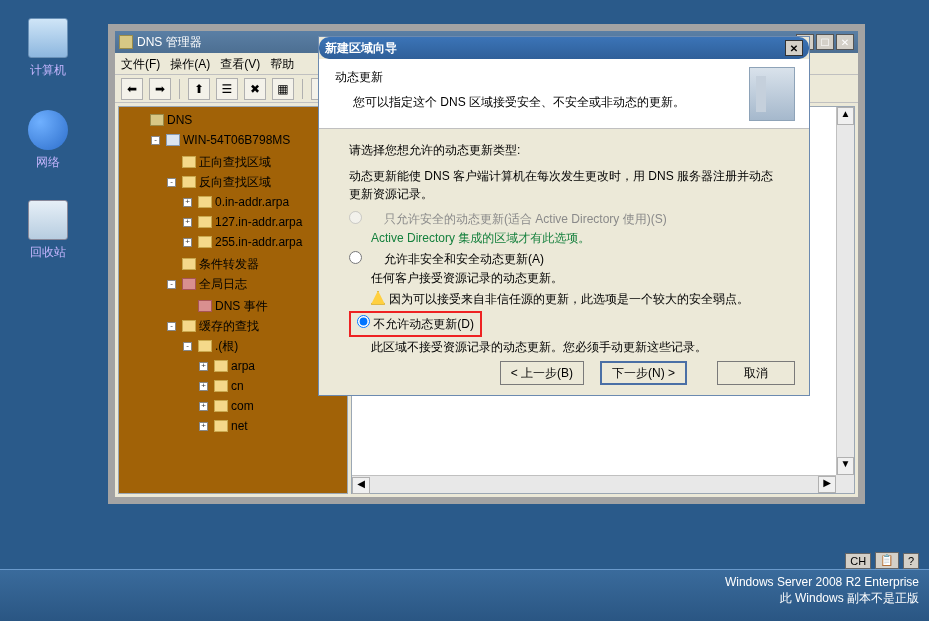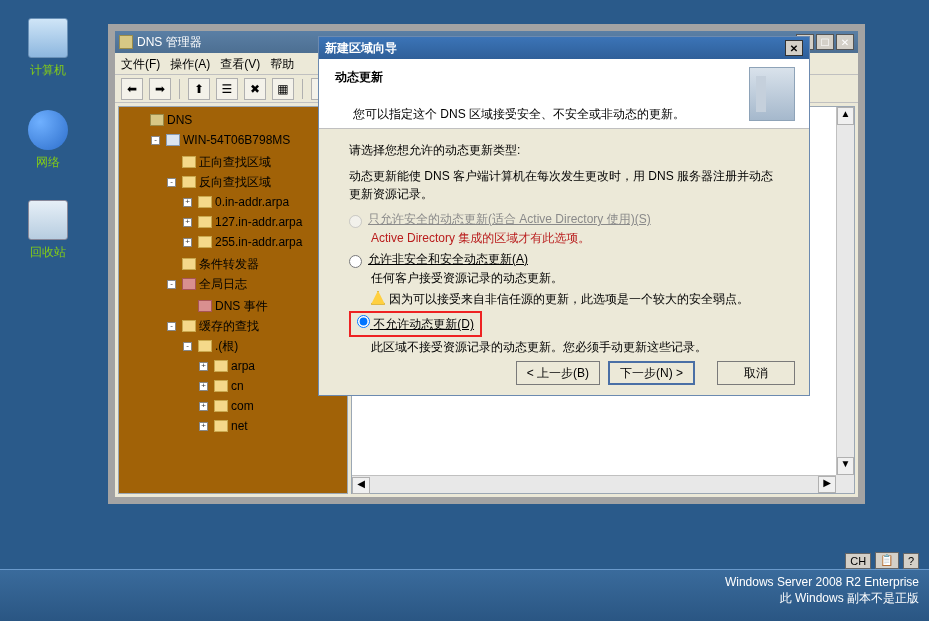--- a/index.html
+++ b/index.html
@@ -1,19 +1,19 @@
 <!DOCTYPE html>
 <html><head>
 <meta charset="utf-8">
 <style>
 * { box-sizing: border-box; margin: 0; padding: 0; font-family: "Microsoft YaHei", SimSun, Tahoma, sans-serif; font-size: 12px; }
 body { background: #2a5a8a; width: 929px; height: 621px; position: relative; overflow: hidden; }
 
 
-.desktop-icon { position: absolute; width: 60px; text-align: center; color: #84cc16; cursor: pointer; }
+.desktop-icon { position: absolute; width: 60px; text-align: center; color: #c4b5fd; cursor: pointer; }
 .desktop-icon .ico { width: 40px; height: 40px; margin: 0 auto 4px; }
 .di-computer { left: 18px; top: 18px; }
 .di-network { left: 18px; top: 110px; }
 .di-recycle { left: 18px; top: 200px; }
 .ico-computer { background: linear-gradient(#cfe5f7,#8db7df); border: 1px solid #6a91b7; border-radius: 3px; }
 .ico-network { background: radial-gradient(circle at 30% 30%, #6fb0ff, #2d6ecb); border-radius: 50%; }
 .ico-recycle { background: linear-gradient(#e6eff7,#b7cde0); border: 1px solid #889; border-radius: 3px; }
 
 
 .window { position: absolute; left: 108px; top: 24px; width: 757px; height: 480px; background: #ece9d8; border: 7px solid #a3a3a3; }
@@ -45,38 +45,38 @@
 .scroll-v { position:absolute; right:0; top:0; bottom:18px; width:18px; background:#e8e8e8; border-left:1px solid #c0c0c0; }
 .scroll-h { position:absolute; left:0; right:18px; bottom:0; height:18px; background:#e8e8e8; border-top:1px solid #c0c0c0; }
 .scroll-corner { position:absolute; right:0; bottom:0; width:18px; height:18px; background:#e8e8e8; }
 .scroll-v .up, .scroll-v .down { height:18px; border:1px solid #b0b0b0; background:#f0f0f0; text-align:center; font-size:10px; }
 .scroll-v .down { position:absolute; bottom:0; left:0; right:0; }
 .scroll-h .left, .scroll-h .right { width:18px; height:100%; border:1px solid #b0b0b0; background:#f0f0f0; text-align:center; font-size:10px; display:inline-block; }
 .scroll-h .right { position:absolute; right:0; top:0; }
 
 
 .dialog { position: absolute; left: 318px; top: 36px; width: 492px; height: 360px; background: #ece9d8; border: 1px solid #6c8ab0; }
-.dlg-title { height:22px; background: linear-gradient(#3b74b7,#2f5f99); color:#fff; display:flex; align-items:center; padding:0 6px; }
+.dlg-title { height:22px; background: linear-gradient(#3b74b7,#2f5f99); color:#fff; display:flex; align-items:center; padding:0 6px;border-radius:10px; }
 .dlg-title .title { flex:1; font-weight:bold; }
 .dlg-close { width:18px; height:16px; background:#d4d0c8; border:1px solid #333; display:flex; align-items:center; justify-content:center; cursor:pointer; color:#000; font-weight:bold; font-size:10px; }
 .dlg-header { background:#fff; padding:10px 16px 12px; position:relative; border-bottom:1px solid #c0c0c0; height:70px; }
-.dlg-header .h1 { font-weight:bold; margin-bottom:20px; }
+.dlg-header .h1 { font-weight:normal; margin-bottom:8px; }
 .dlg-header .h2 { padding-left:18px; }
 .dlg-header .graphic { position:absolute; right:14px; top:8px; width:46px; height:54px; background:linear-gradient(#d9e2eb,#a5b8cc); border:1px solid #8ea3b8; }
 .dlg-header .graphic:after { content:""; position:absolute; left:6px; top:8px; width:10px; height:36px; background:#c5d0dc; }
 .dlg-body { padding:12px 30px 8px; }
 .dlg-body p { margin-bottom:8px; line-height:1.5; }
-.radio-row { margin:4px 0 2px; display:flex; align-items:flex-end; gap:6px;text-decoration:underline; }
+.radio-row { margin:4px 0 2px; display:flex; align-items:flex-start; gap:22px; }
 .radio-row input { margin:0; }
 .radio-row.disabled { color:#8a8a8a; }
 .sub { padding-left:22px; line-height:1.4; margin-bottom:4px; }
-.sub.disabled { color:#b91c1c; }
+.sub.disabled { color:#15803d; }
 .warn { display:inline-block; width:14px; height:14px; background:#ffd040; border:1px solid #c79800; clip-path: polygon(50% 0, 100% 100%, 0 100%); margin-right:4px; vertical-align:-2px; }
 .highlight { border:2px solid #e22; padding:2px 6px; display:inline-block; }
-.dlg-footer { position:absolute; bottom:10px; right:14px; display:flex; gap:8px; }
+.dlg-footer { position:absolute; bottom:10px; right:14px; display:flex; gap:16px; }
 .btn { min-width:78px; height:24px; background:#ece9d8; border:1px solid #7a7a7a; cursor:pointer; padding:0 10px; }
 .btn.default { border:2px solid #4a6fa5; }
 
 
 .taskbar { position:absolute; left:0; right:0; bottom:0; height:52px; background:linear-gradient(#3a6b9c,#2a5683); border-top:1px solid #6a9acb; }
 .langbar { position:absolute; right:10px; bottom:52px; display:flex; gap:4px; align-items:center; }
 .langbtn { background:#d4d0c8; padding:1px 4px; border:1px solid #666; font-size:11px;margin-top:28px; }
 .watermark { position:absolute; right:10px; top:4px; color:#fff; text-align:right; font-size:12px; line-height:1.35; }
 </style>
 </head>

